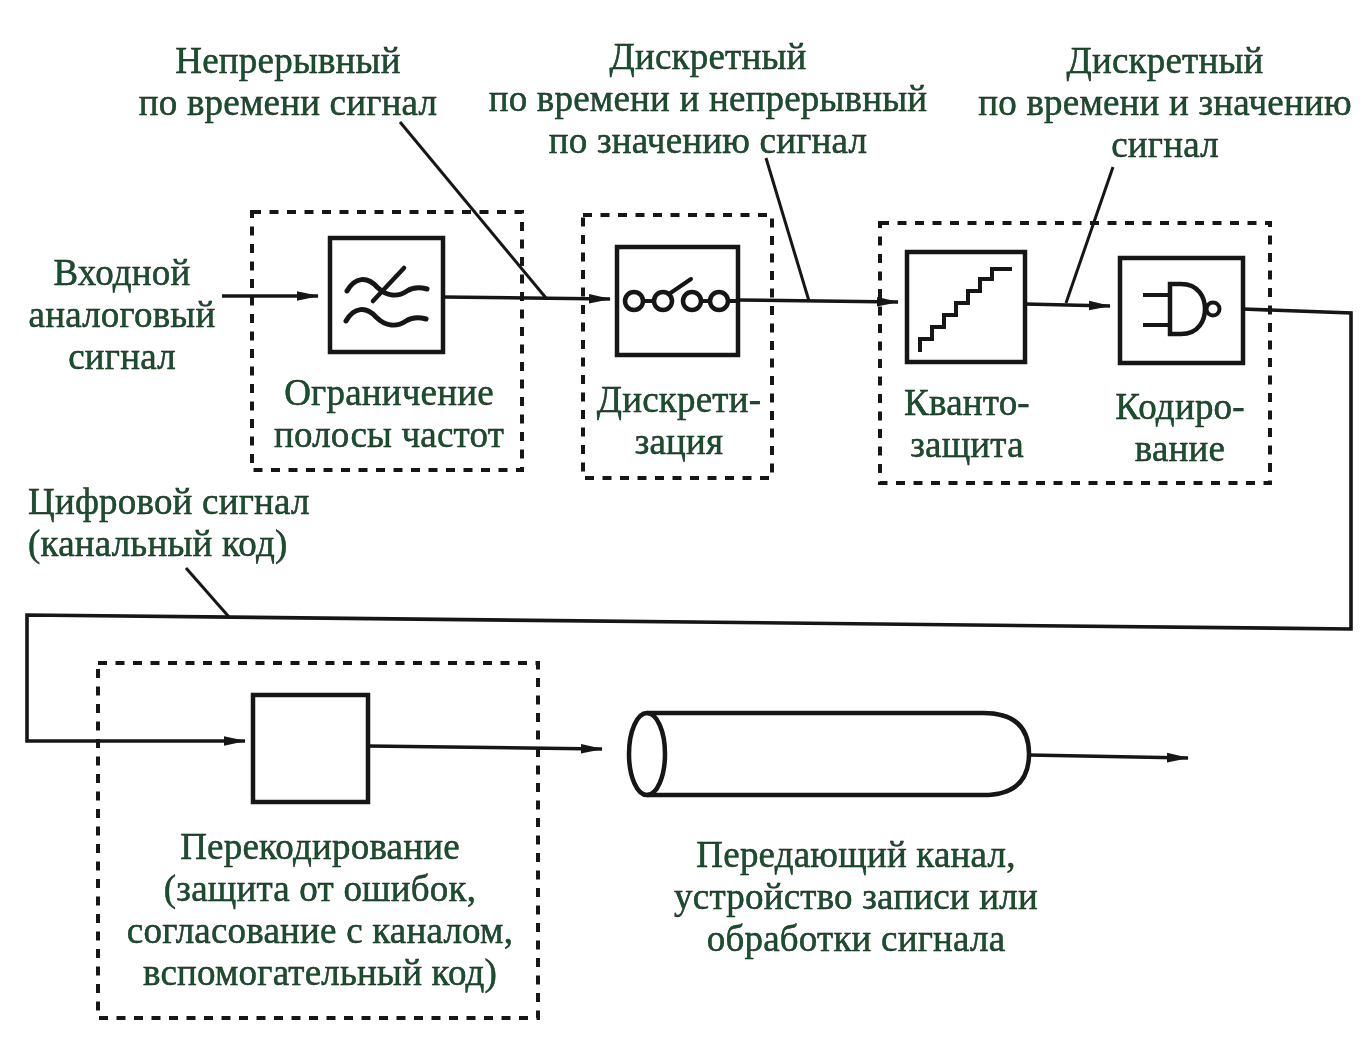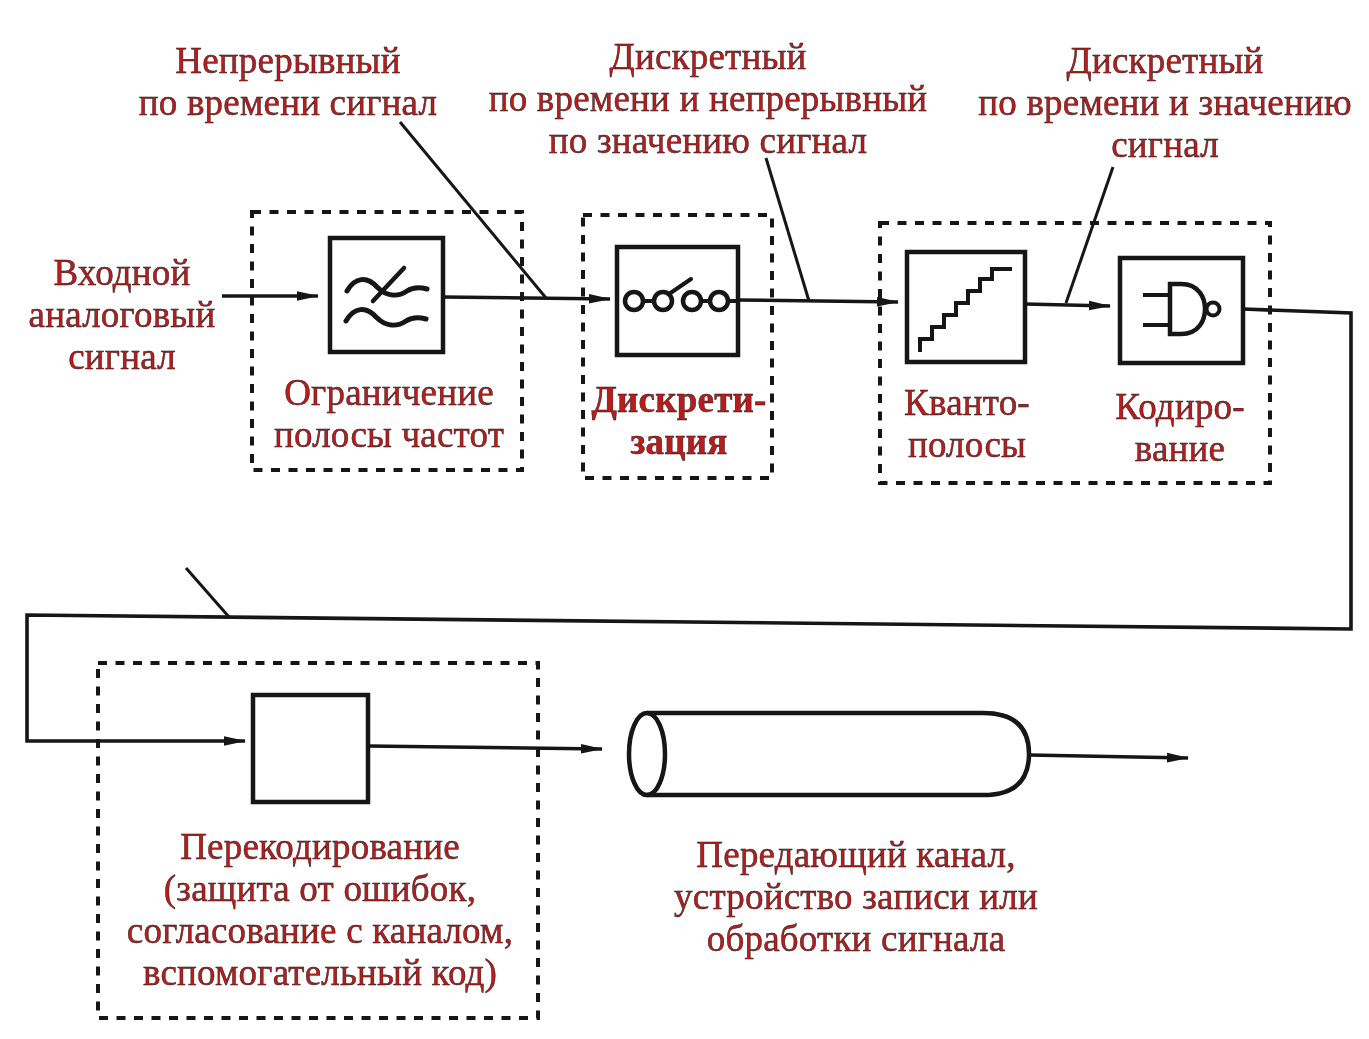--- a/index.html
+++ b/index.html
@@ -6,21 +6,21 @@
   .stage{
     position:relative;
     width:1369px;height:1039px;
     background:#ffffff;
     overflow:hidden;
     font-family:"Liberation Serif", serif;
   }
   .stage svg{position:absolute;left:0;top:0;}
   .lbl{
     position:absolute;
-    color:#b91c1c;
+    color:#14532d;
     font-size:37px;
     line-height:42px;
     text-align:center;
     white-space:pre-line;
     letter-spacing:0.2px;
     -webkit-text-stroke:0.45px #161616;
   }
   .lbl.left{text-align:left;}
   .shape{stroke:#161616;fill:none;}
 </style>
@@ -103,29 +103,31 @@
 по времени и значению
 сигнал</div>
 
   <div class="lbl" style="left:12px;top:228px;width:220px;margin-top:24px;">Входной
 аналоговый
 сигнал</div>
 
   <div class="lbl" style="left:239px;top:372px;width:300px;text-align:center;">Ограничение
 полосы частот</div>
 
-  <div class="lbl" style="left:579px;top:379px;width:200px;font-weight:bold;">Дискрети-
+  <div class="lbl" style="left:579px;top:379px;width:200px;">Дискрети-
 зация</div>
 
   <div class="lbl" style="left:867px;top:382px;width:200px;">Кванто-
-полосы</div>
+защита</div>
 
   <div class="lbl" style="left:1080px;top:386px;width:200px;">Кодиро-
 вание</div>
 
+  <div class="lbl left" style="left:28px;top:481px;width:340px;">Цифровой сигнал
+(канальный код)</div>
 
   <div class="lbl" style="left:621px;top:834px;width:470px;">Передающий канал,
 устройство записи или
 обработки сигнала</div>
 
   <div class="lbl" style="left:95px;top:826px;width:450px;">Перекодирование
 (защита от ошибок,
 согласование с каналом,
 вспомогательный код)</div>
 </div>

